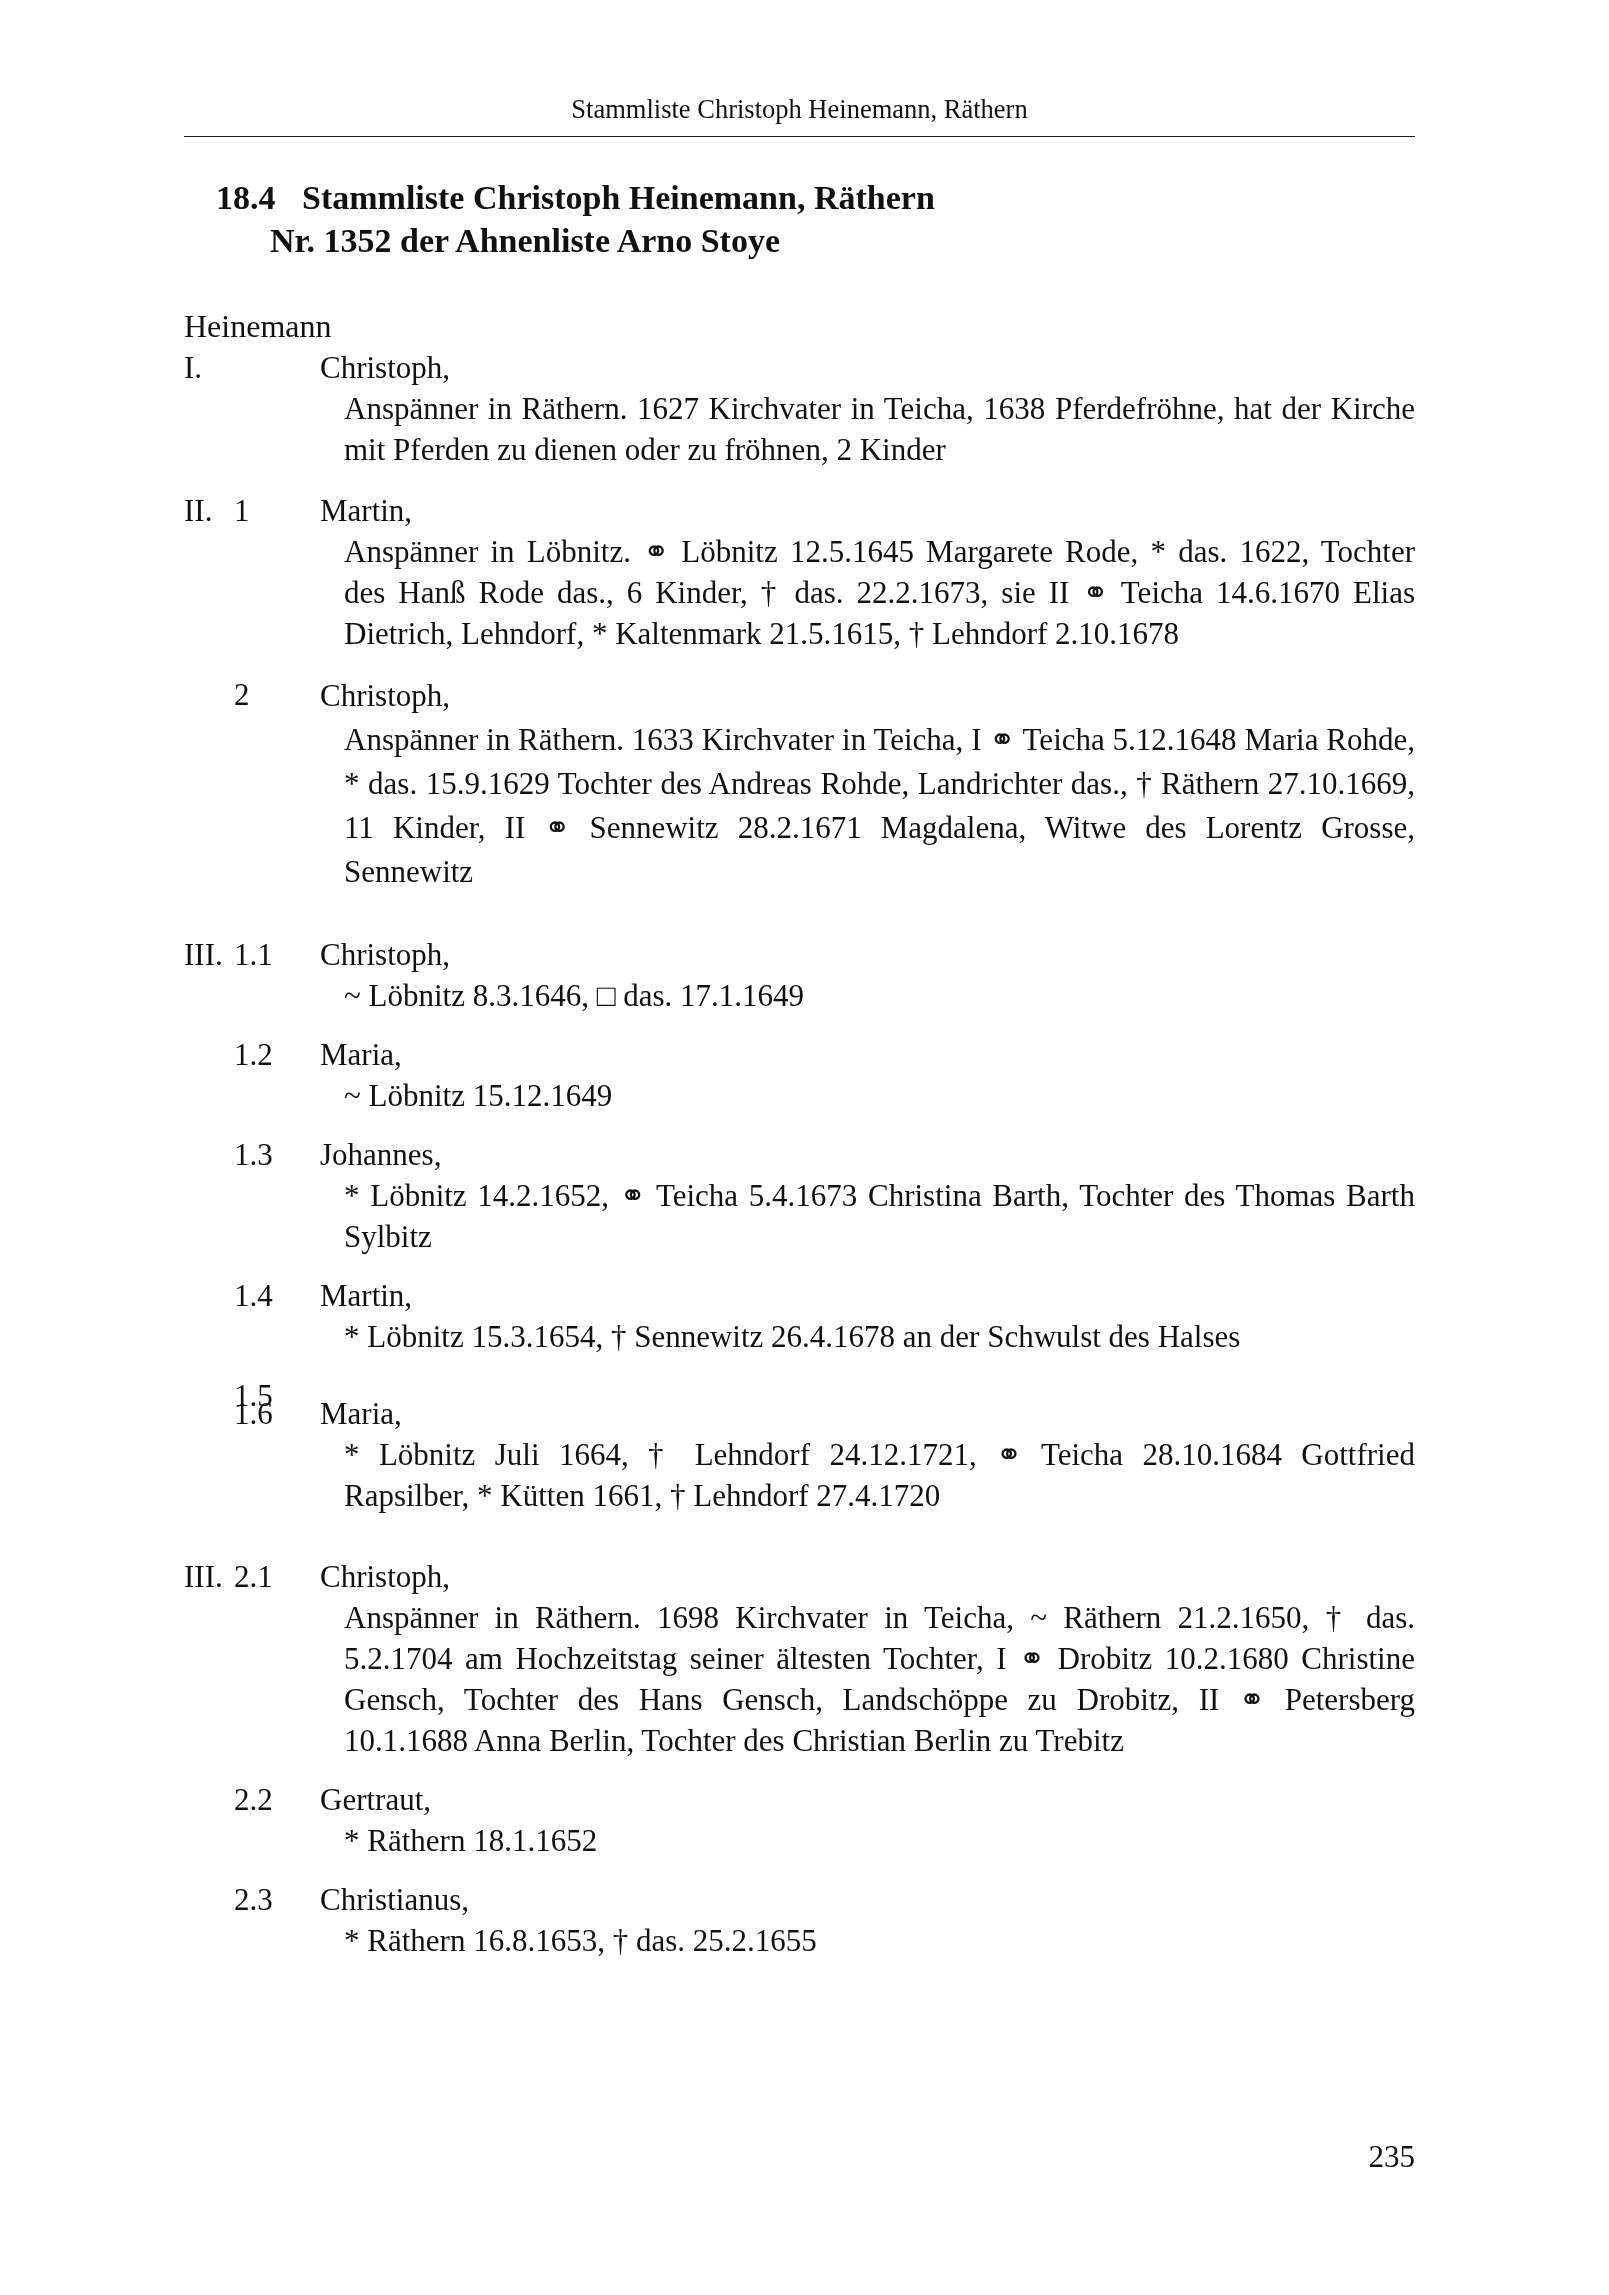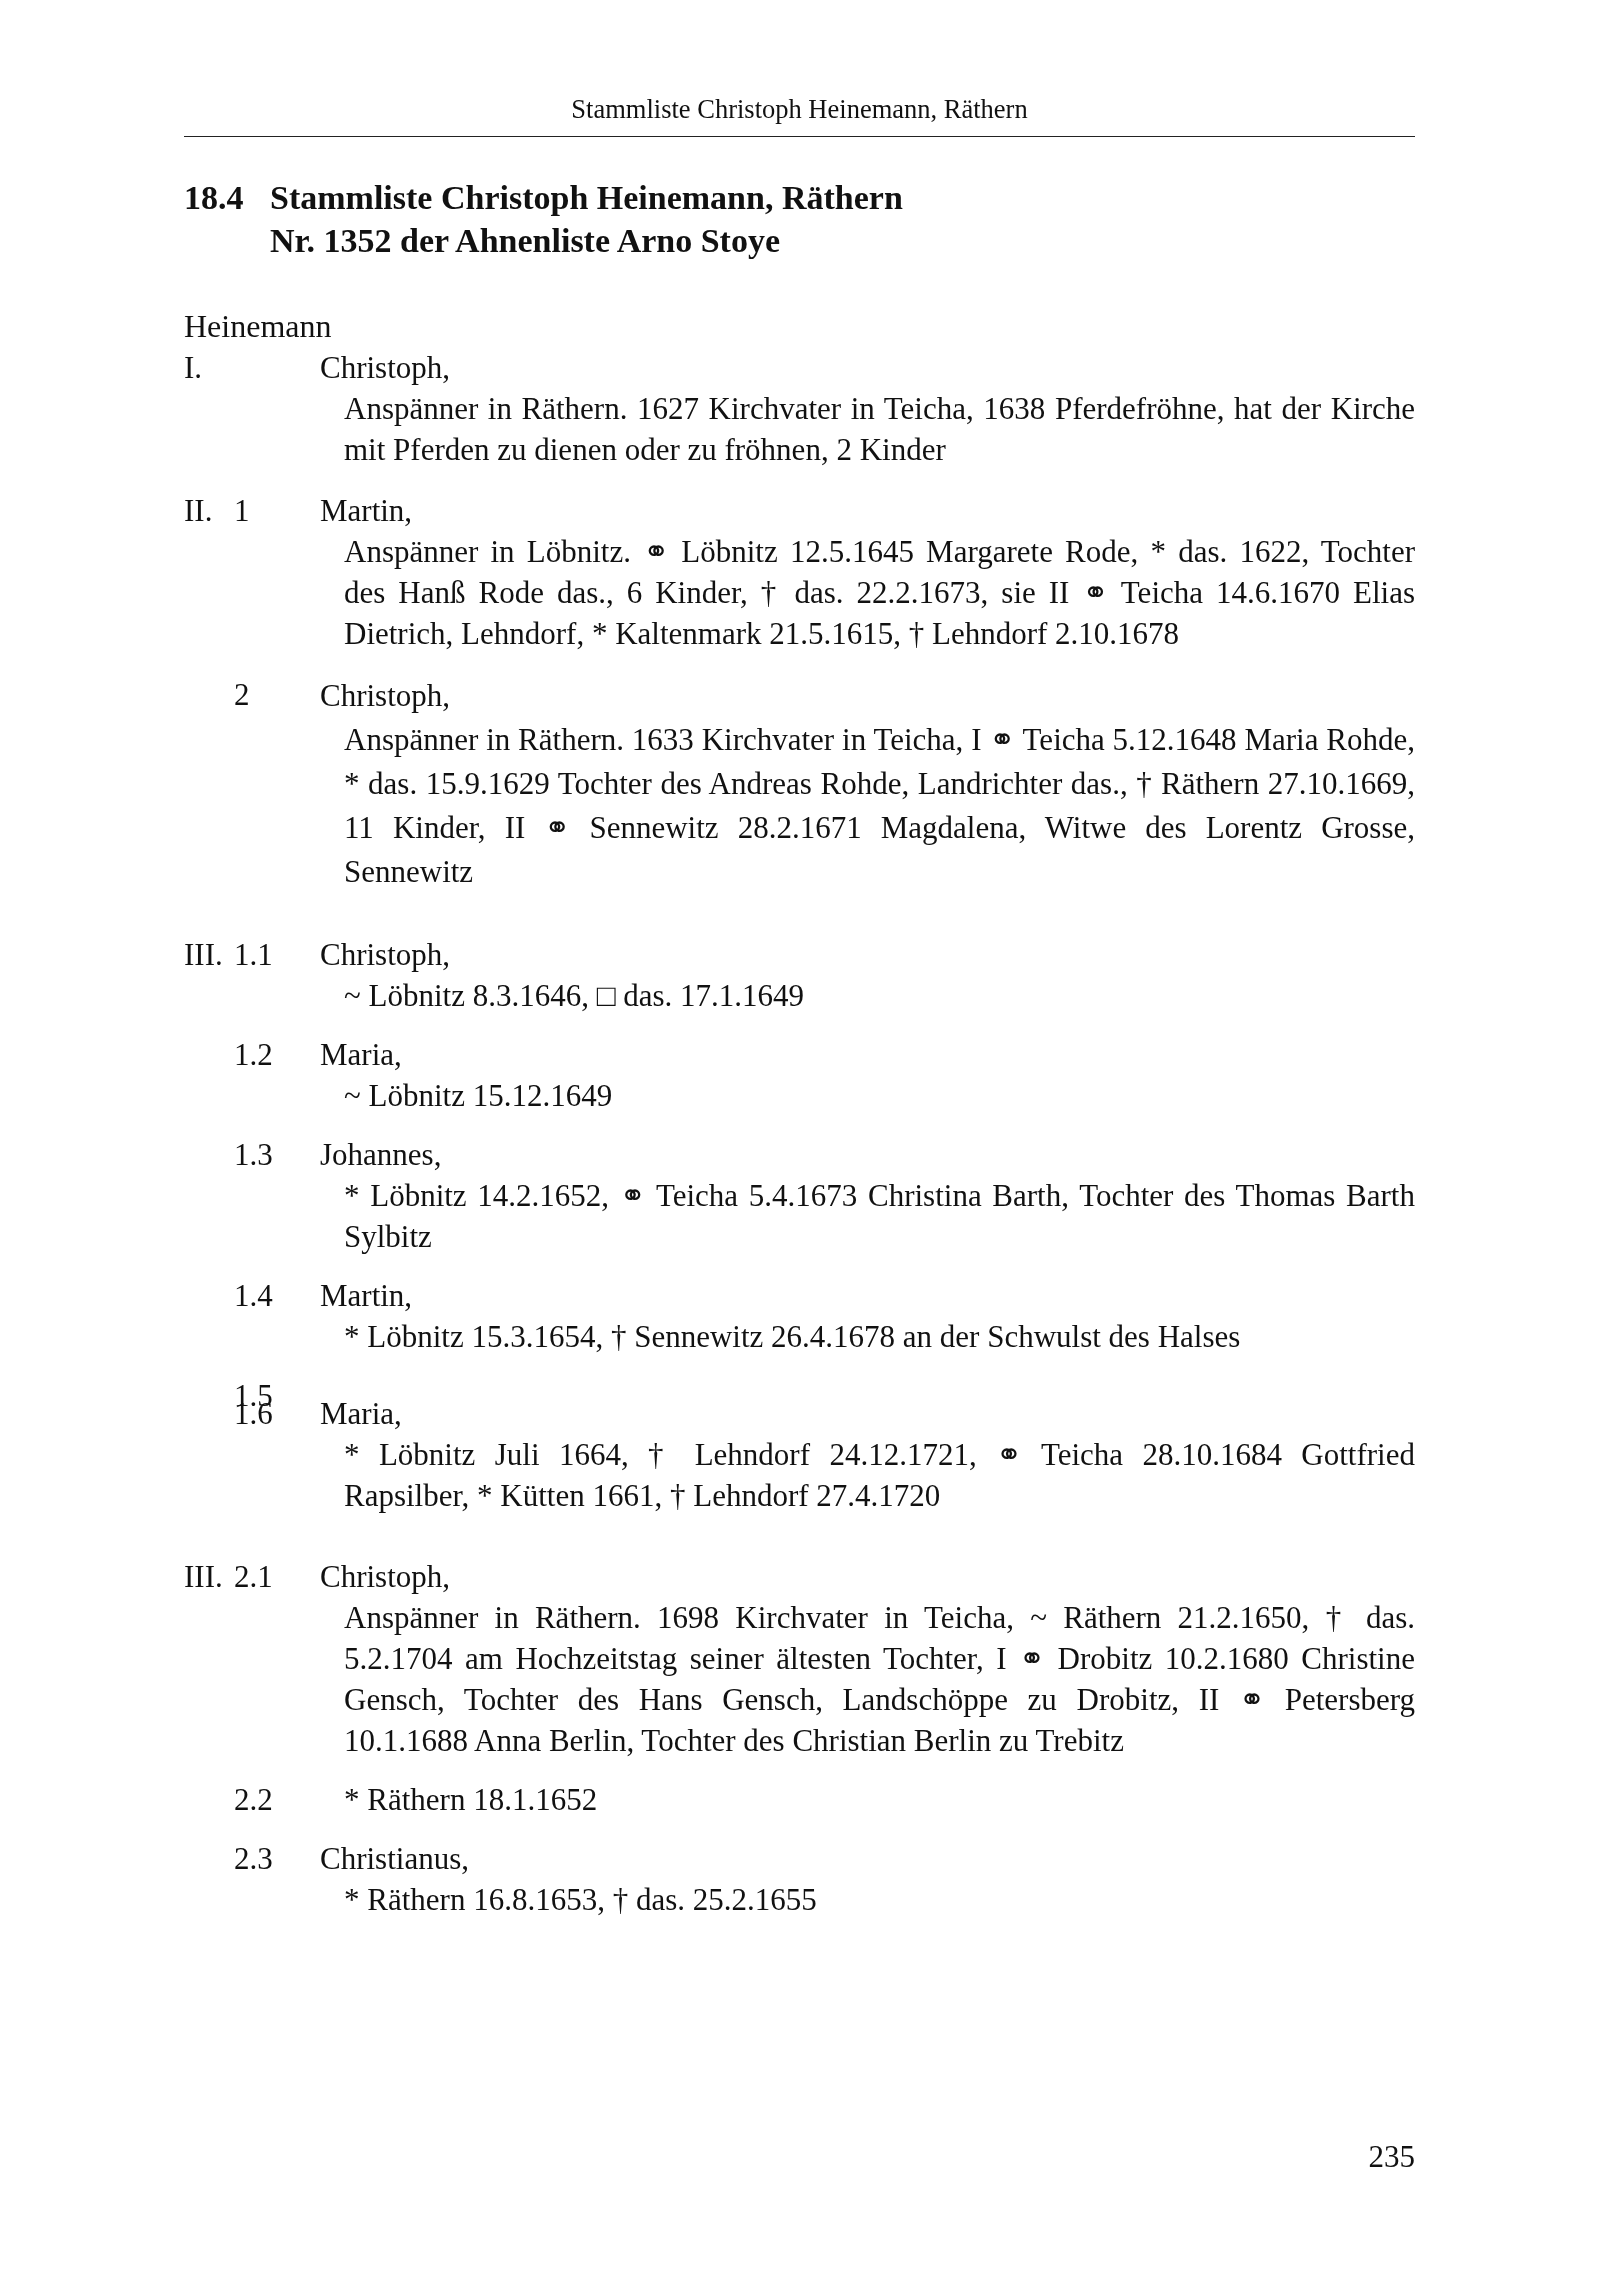--- a/index.html
+++ b/index.html
@@ -14,21 +14,21 @@
     text-align: center; font-size: 26.5px; line-height: 33px;
   }
   .head-rule {
     position: absolute; left: 184px; width: 1231px; top: 136px;
     height: 0; border-top: 1.7px solid #222222;
   }
   .section-title {
     position: absolute; left: 184px; top: 176px; width: 1231px;
     font-weight: bold; font-size: 34px; line-height: 43px;
   }
-  .section-title .row { display: flex; }
+  .section-title .row { display: flex; margin-left: 32px; }
   .section-title .num { width: 86px; flex: none; }
   .section-title .indent { padding-left: 86px; }
 
   .family-name {
     position: absolute; left: 184px; top: 306px;
     font-size: 32px; line-height: 41px;
   }
 
   .entries { position: absolute; left: 184px; top: 347px; width: 1231px; }
   .entry { display: flex; font-size: 31px; line-height: 41px; }
@@ -182,20 +182,21 @@
       </div>
     </div>
     <div class="gap-s"></div>
 
     <div class="entry">
       <div class="label">
         <span class="gen"></span>
         <span class="sub">2.2</span>
       </div>
       <div class="content">
+        <div>Gertraut,</div>
         <div class="desc">* Räthern 18.1.1652</div>
       </div>
     </div>
     <div class="gap-s"></div>
 
     <div class="entry">
       <div class="label">
         <span class="gen"></span>
         <span class="sub">2.3</span>
       </div>

